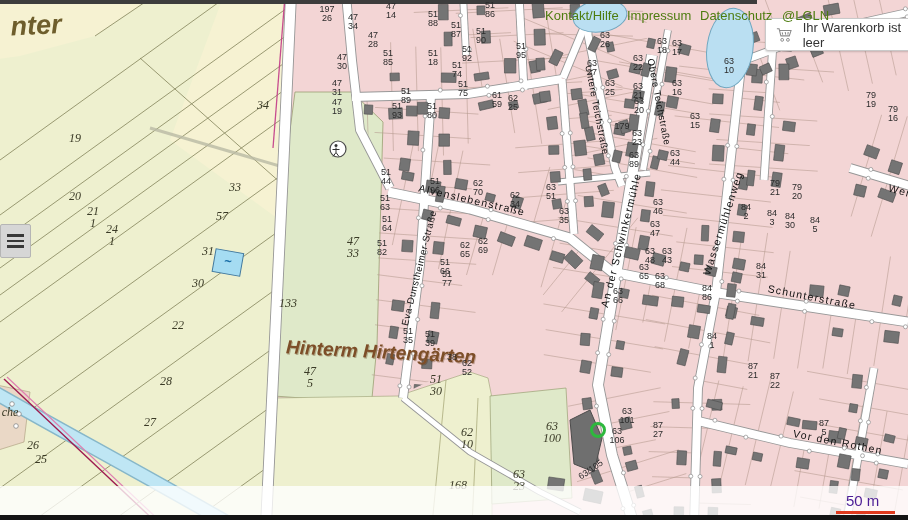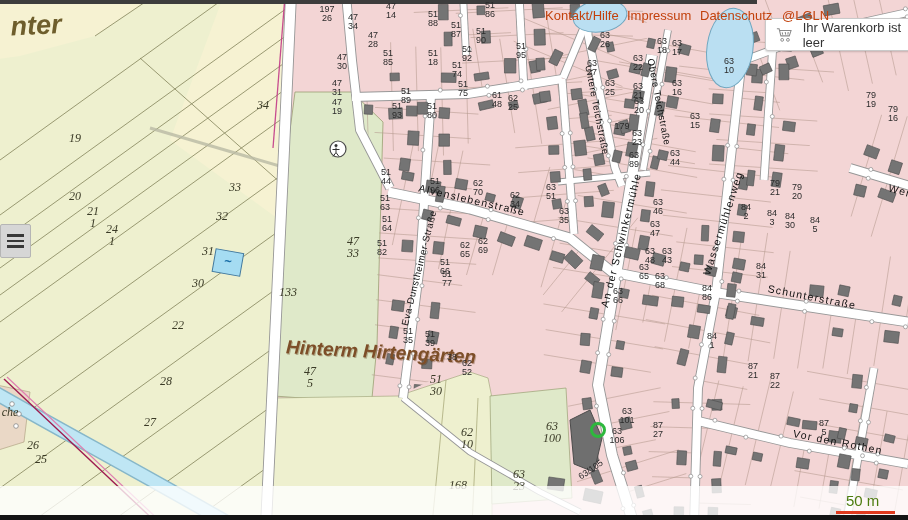--- a/index.html
+++ b/index.html
@@ -18,22 +18,22 @@
   .water{font-weight:bold;font-size:13px;color:#1a6fa8}
   .cart{position:absolute;left:765px;top:18px;width:158px;height:33px;background:#ffffff;
         border:1px solid #c9c9c9;border-radius:3px;box-shadow:0 1px 2px rgba(0,0,0,.18);
         display:flex;align-items:center;gap:9px;padding:0 10px;z-index:5;box-sizing:border-box;cursor:pointer}
   .cart span{font-size:13px;color:#333}
   .menu-btn{position:absolute;left:0;top:224px;width:31px;height:34px;background:#d6d6d6;
         border:1px solid #b5b5b5;border-radius:2px;display:flex;flex-direction:column;
         justify-content:center;align-items:center;gap:3px;z-index:5;cursor:pointer;box-sizing:border-box}
   .menu-btn i{display:block;width:17px;height:2.5px;background:#383838}
   .footer{position:absolute;left:0;top:486px;width:908px;height:29px;background:rgba(255,255,255,.78);z-index:4}
-  .flink{position:absolute;top:8px;font-size:13px;color:#c2410c;cursor:pointer;z-index:5}
-  .scale-label{position:absolute;left:846px;top:492px;font-size:15px;color:#4d7c0f;z-index:5}
+  .flink{position:absolute;top:8px;font-size:13px;color:#4d7c0f;cursor:pointer;z-index:5}
+  .scale-label{position:absolute;left:846px;top:492px;font-size:15px;color:#4c1d95;z-index:5}
   .scale-bar{position:absolute;left:836px;top:511px;width:59px;height:3px;background:#e03a1e;z-index:5}
   .bottom-strip{position:absolute;left:0;top:515px;width:908px;height:5px;background:#141414;z-index:6}
 </style>
 </head>
 <body>
 
 <div id="app">
 
   <svg id="map-svg" width="908" height="520" viewBox="0 0 908 520">
     <defs>
@@ -667,29 +667,29 @@
       <div class="lbl street" style="left: 838px; top: 442px; transform: translate(-50%, -50%) rotate(11deg);">Vor den Rothen</div>
       <div class="lbl street" style="left: 901px; top: 191px; transform: translate(-50%, -50%) rotate(15deg);">Wen</div>
       <div class="lbl farm" style="left: 75px; top: 138px;">19</div>
       <div class="lbl farm" style="left: 75px; top: 196px;">20</div>
       <div class="lbl farm" style="left: 93px; top: 217px;">21
 1</div>
       <div class="lbl farm" style="left: 112px; top: 235px;">24
 1</div>
       <div class="lbl farm" style="left: 263px; top: 105px;">34</div>
       <div class="lbl farm" style="left: 235px; top: 187px;">33</div>
-      <div class="lbl farm" style="left: 222px; top: 216px;">32</div>
+      <div class="lbl farm" style="left: 222px; top: 216px;">57</div>
       <div class="lbl farm" style="left: 208px; top: 251px;">31</div>
       <div class="lbl farm" style="left: 198px; top: 283px;">30</div>
       <div class="lbl farm" style="left: 178px; top: 325px;">22</div>
       <div class="lbl farm" style="left: 166px; top: 381px;">28</div>
       <div class="lbl farm" style="left: 150px; top: 422px;">27</div>
       <div class="lbl farm" style="left: 33px; top: 445px;">26</div>
       <div class="lbl farm" style="left: 41px; top: 459px;">25</div>
-      <div class="lbl farm" style="left: 288px; top: 292px;">133</div>
+      <div class="lbl farm" style="left: 288px; top: 303px;">133</div>
       <div class="lbl farm" style="left: 353px; top: 247px;">47
 33</div>
       <div class="lbl farm" style="left: 310px; top: 377px;">47
 5</div>
       <div class="lbl farm" style="left: 436px; top: 385px;">51
 30</div>
       <div class="lbl farm" style="left: 467px; top: 438px;">62
 10</div>
       <div class="lbl farm" style="left: 458px; top: 485px;">168</div>
       <div class="lbl farm" style="left: 519px; top: 480px;">63
@@ -731,21 +731,21 @@
 89</div>
       <div class="lbl lot" style="left: 397px; top: 111px;">51
 93</div>
       <div class="lbl lot" style="left: 432px; top: 111px;">51
 80</div>
       <div class="lbl lot" style="left: 457px; top: 70px;">51
 74</div>
       <div class="lbl lot" style="left: 463px; top: 89px;">51
 75</div>
       <div class="lbl lot" style="left: 497px; top: 100px;">61
-48</div>
+59</div>
       <div class="lbl lot" style="left: 513px; top: 103px;">62
 25</div>
       <div class="lbl lot" style="left: 386px; top: 177px;">51
 44</div>
       <div class="lbl lot" style="left: 435px; top: 186px;">51
 96</div>
       <div class="lbl lot" style="left: 478px; top: 188px;">62
 70</div>
       <div class="lbl lot" style="left: 515px; top: 200px;">62
 34</div>

